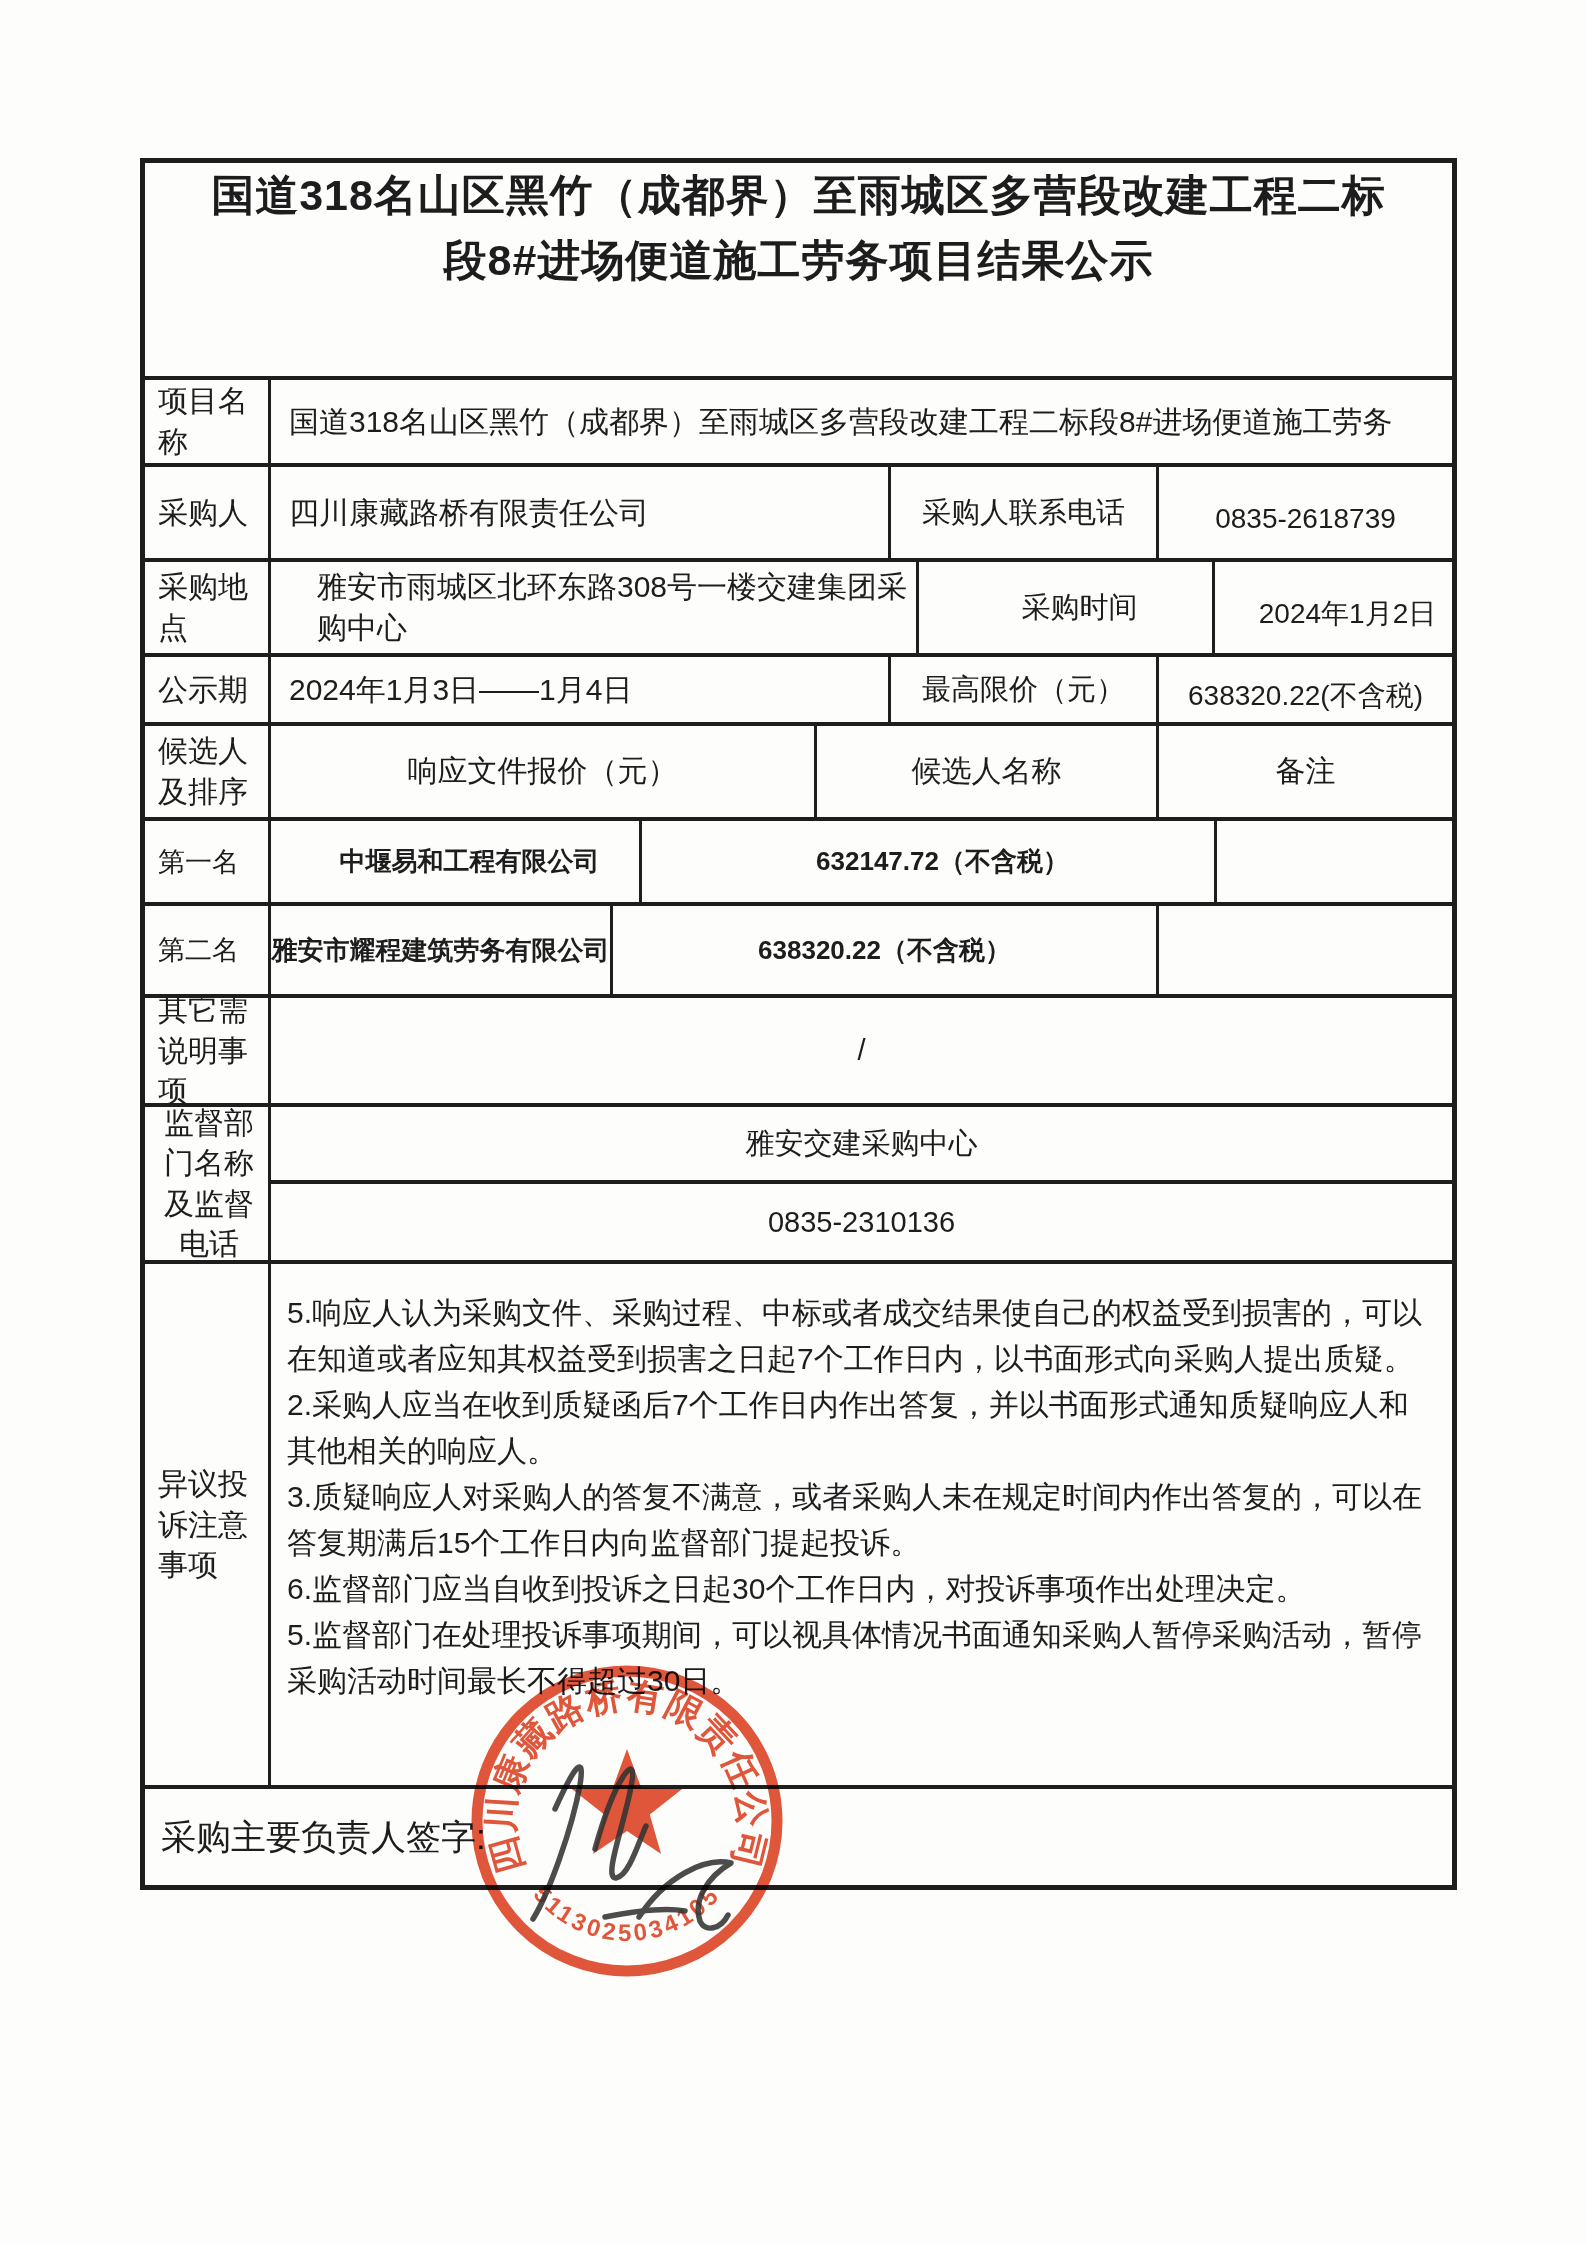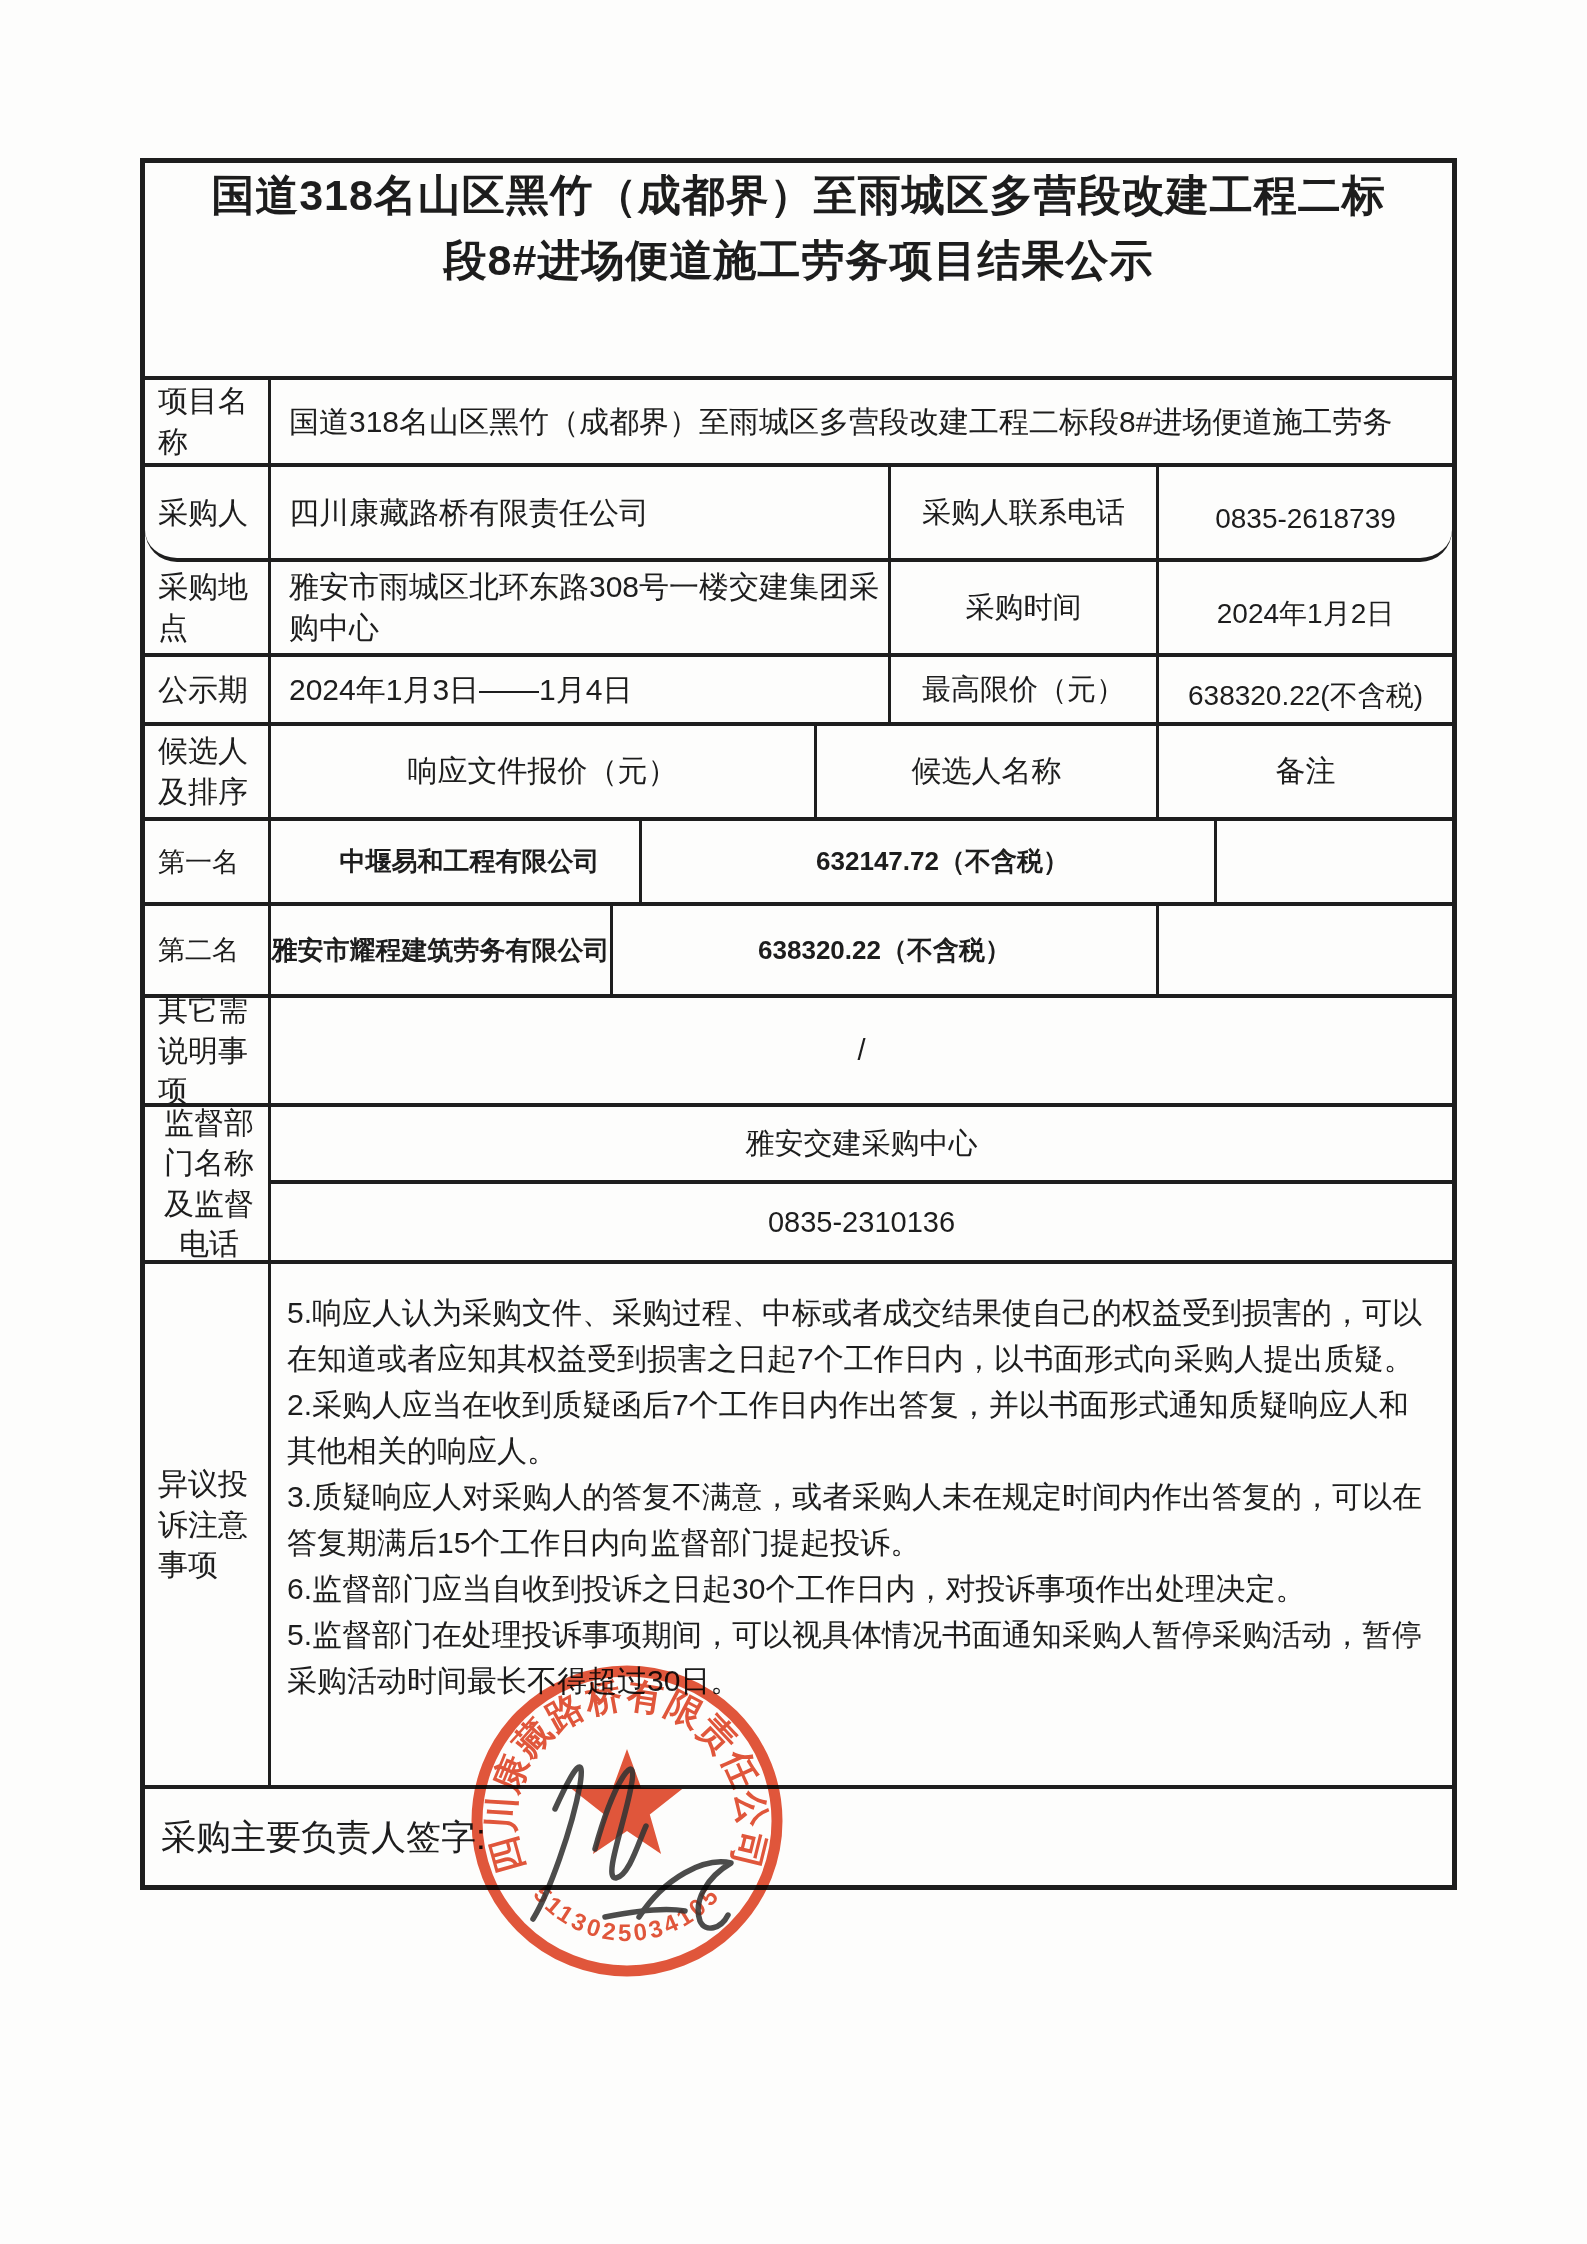--- a/index.html
+++ b/index.html
@@ -25,22 +25,22 @@
   .cell { border-right: 3px solid #1e1e1e; display: flex; align-items: center; overflow: hidden; }
   .cell:last-child { border-right: none; }
 
   .r-title { height: 220px; align-items: flex-start; justify-content: center; }
   .title-text {
     width: 100%; text-align: center;
     font-size: 43px; font-weight: 700; line-height: 1.5;
     letter-spacing: 1px; white-space: pre-line;
   }
 
-  .r2 { height: 87px; }  .r3 { height: 96px; border-radius: 32px; }
-  .r4 { height: 96px; }  .r5 { height: 70px; }
+  .r2 { height: 87px; }  .r3 { height: 96px; }
+  .r4 { height: 96px; gap: 28px; }  .r5 { height: 70px; }
   .r6 { height: 96px; }  .r7 { height: 86px; gap: 29px; }
   .r8 { height: 93px; }  .r9 { height: 109px; }
   .r-super { height: 157px; } .r-objection { height: 531px; }
   .r-sign { height: 97px; }
 
   .label-col { width: 126px; flex: none; font-size: 30px; font-weight: 500;
                line-height: 1.35; padding: 4px 8px 4px 13px; }
   .val { font-size: 30px; font-weight: 500; padding-left: 18px; line-height: 1.35; }
   .val-flex { flex: 1; }
   .w-main { width: 620px; flex: none; }

